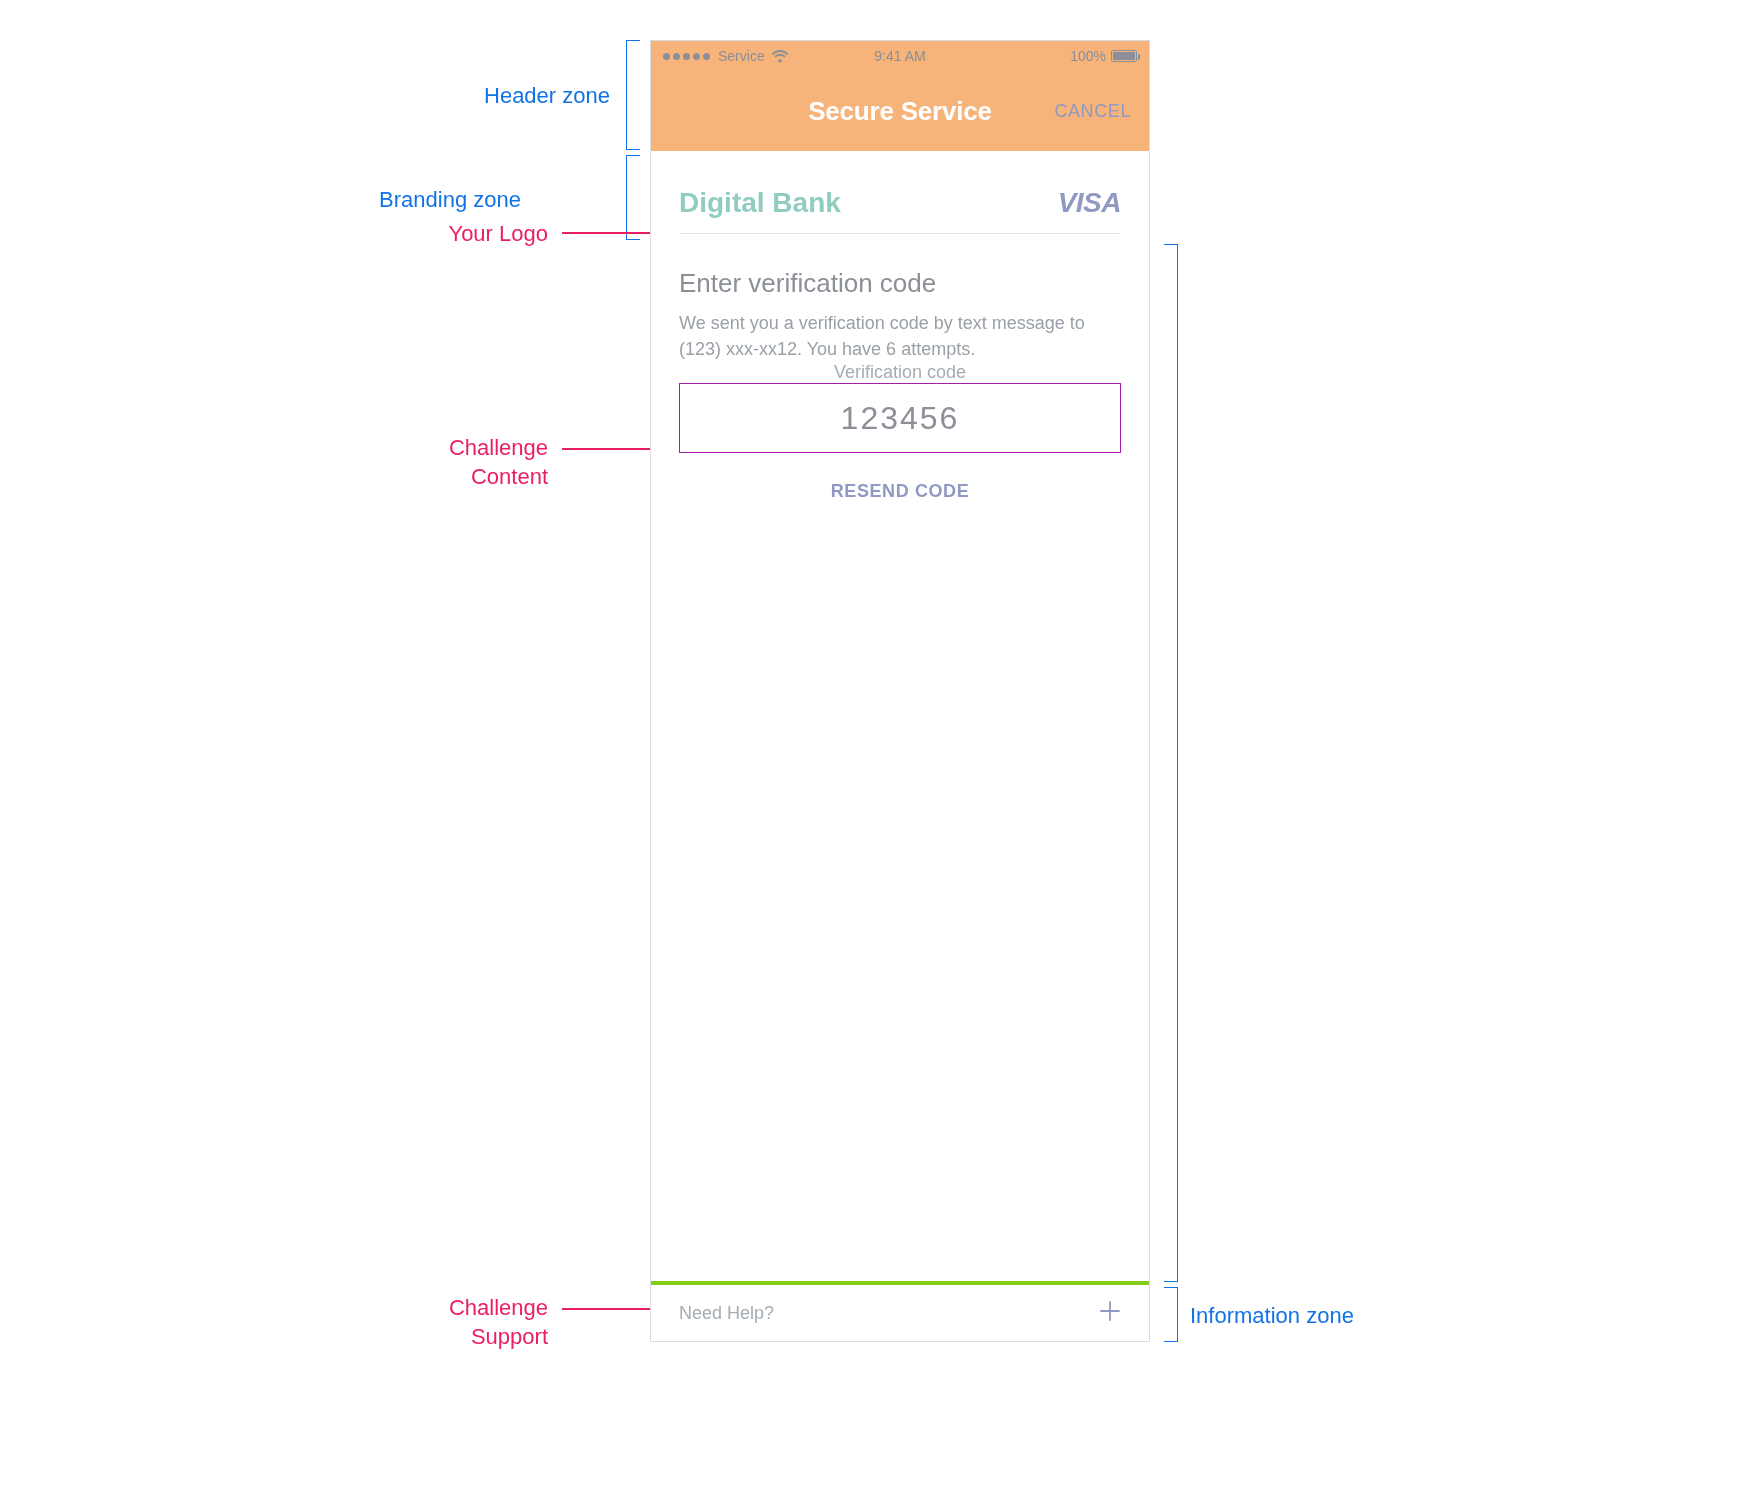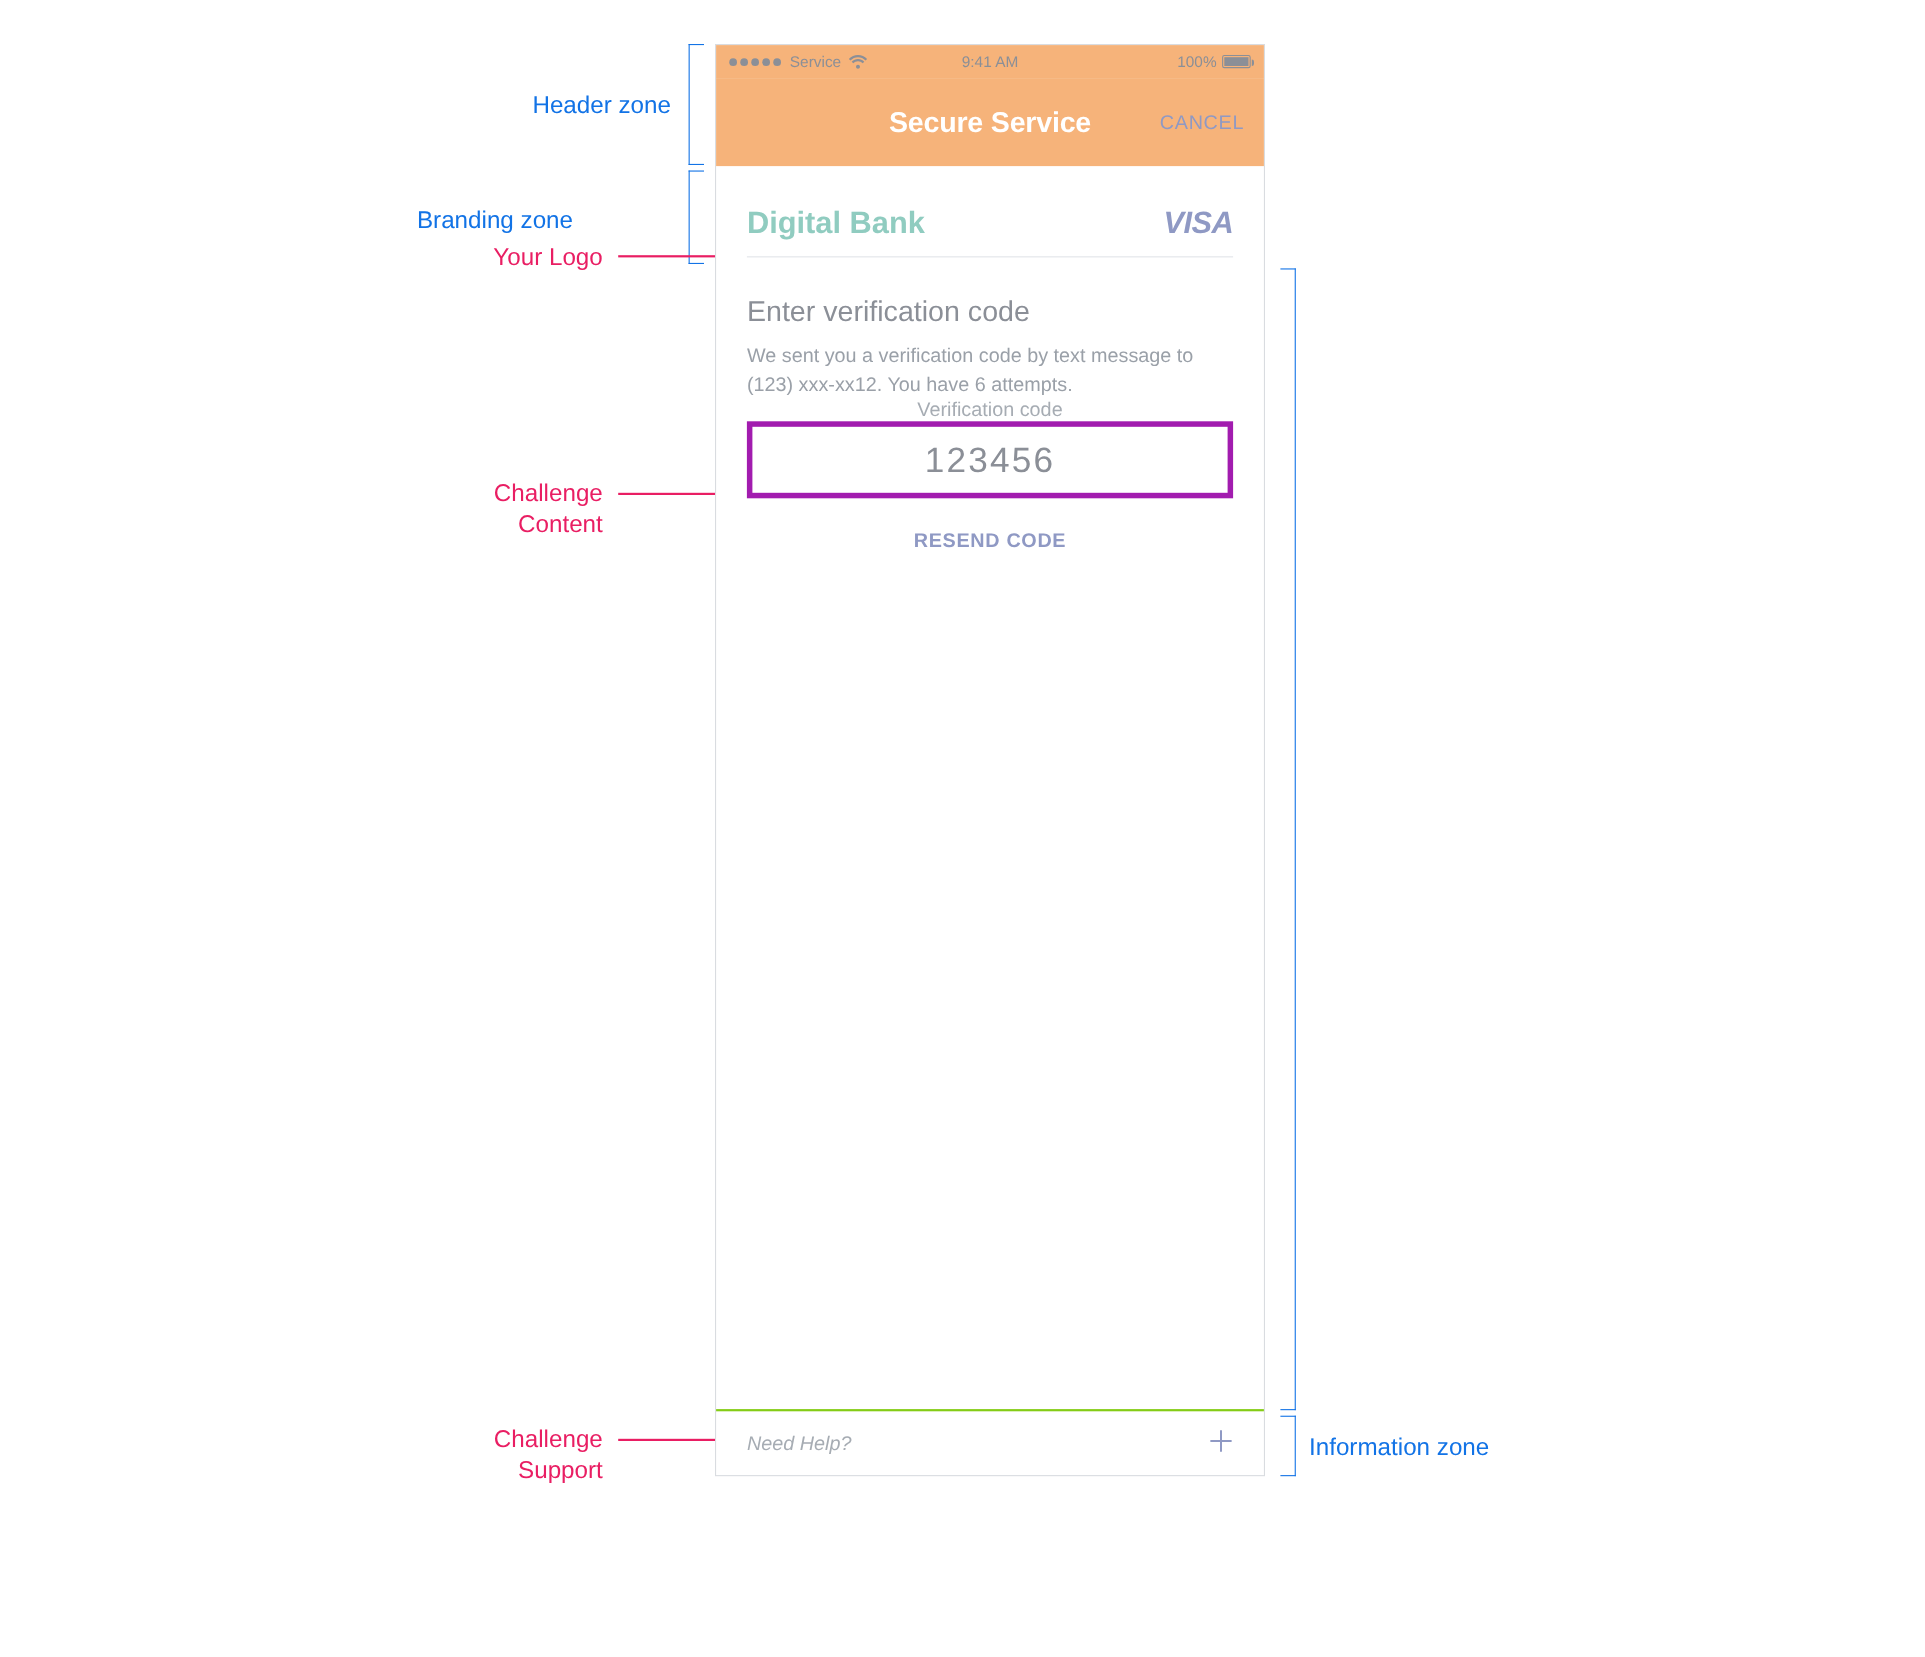--- a/index.html
+++ b/index.html
@@ -131,21 +131,21 @@
     line-height: 1.42;
     color: #9aa0a8;
   }
   .input-label {
     text-align: center;
     font-size: 18px;
     color: #a6acb3;
     margin-bottom: 0;
   }
   .code-input-wrap {
-    border: 5px solid #a21caf;
+    border: 1px solid #a21caf;
     height: 70px;
     display: flex;
     align-items: center;
     justify-content: center;
     font-size: 32px;
     color: #8b8f97;
     letter-spacing: 2px;
     margin-bottom: 28px;
     background: #ffffff;
   }
@@ -187,22 +187,21 @@
 
   
   .footer {
     position: absolute;
     left: 0; right: 0; bottom: 0;
     height: 60px;
     padding: 0 28px;
     display: flex;
     align-items: center;
     justify-content: space-between;
-    border-top: 2px solid #84cc16;
-    font-style: italic;
+    border-top: 4px solid #84cc16;
   }
   .footer .help-text {
     color: #a6acb3;
     font-size: 18px;
     cursor: pointer;
   }
   .footer .plus-icon {
     color: #8f99c4;
     cursor: pointer;
   }

